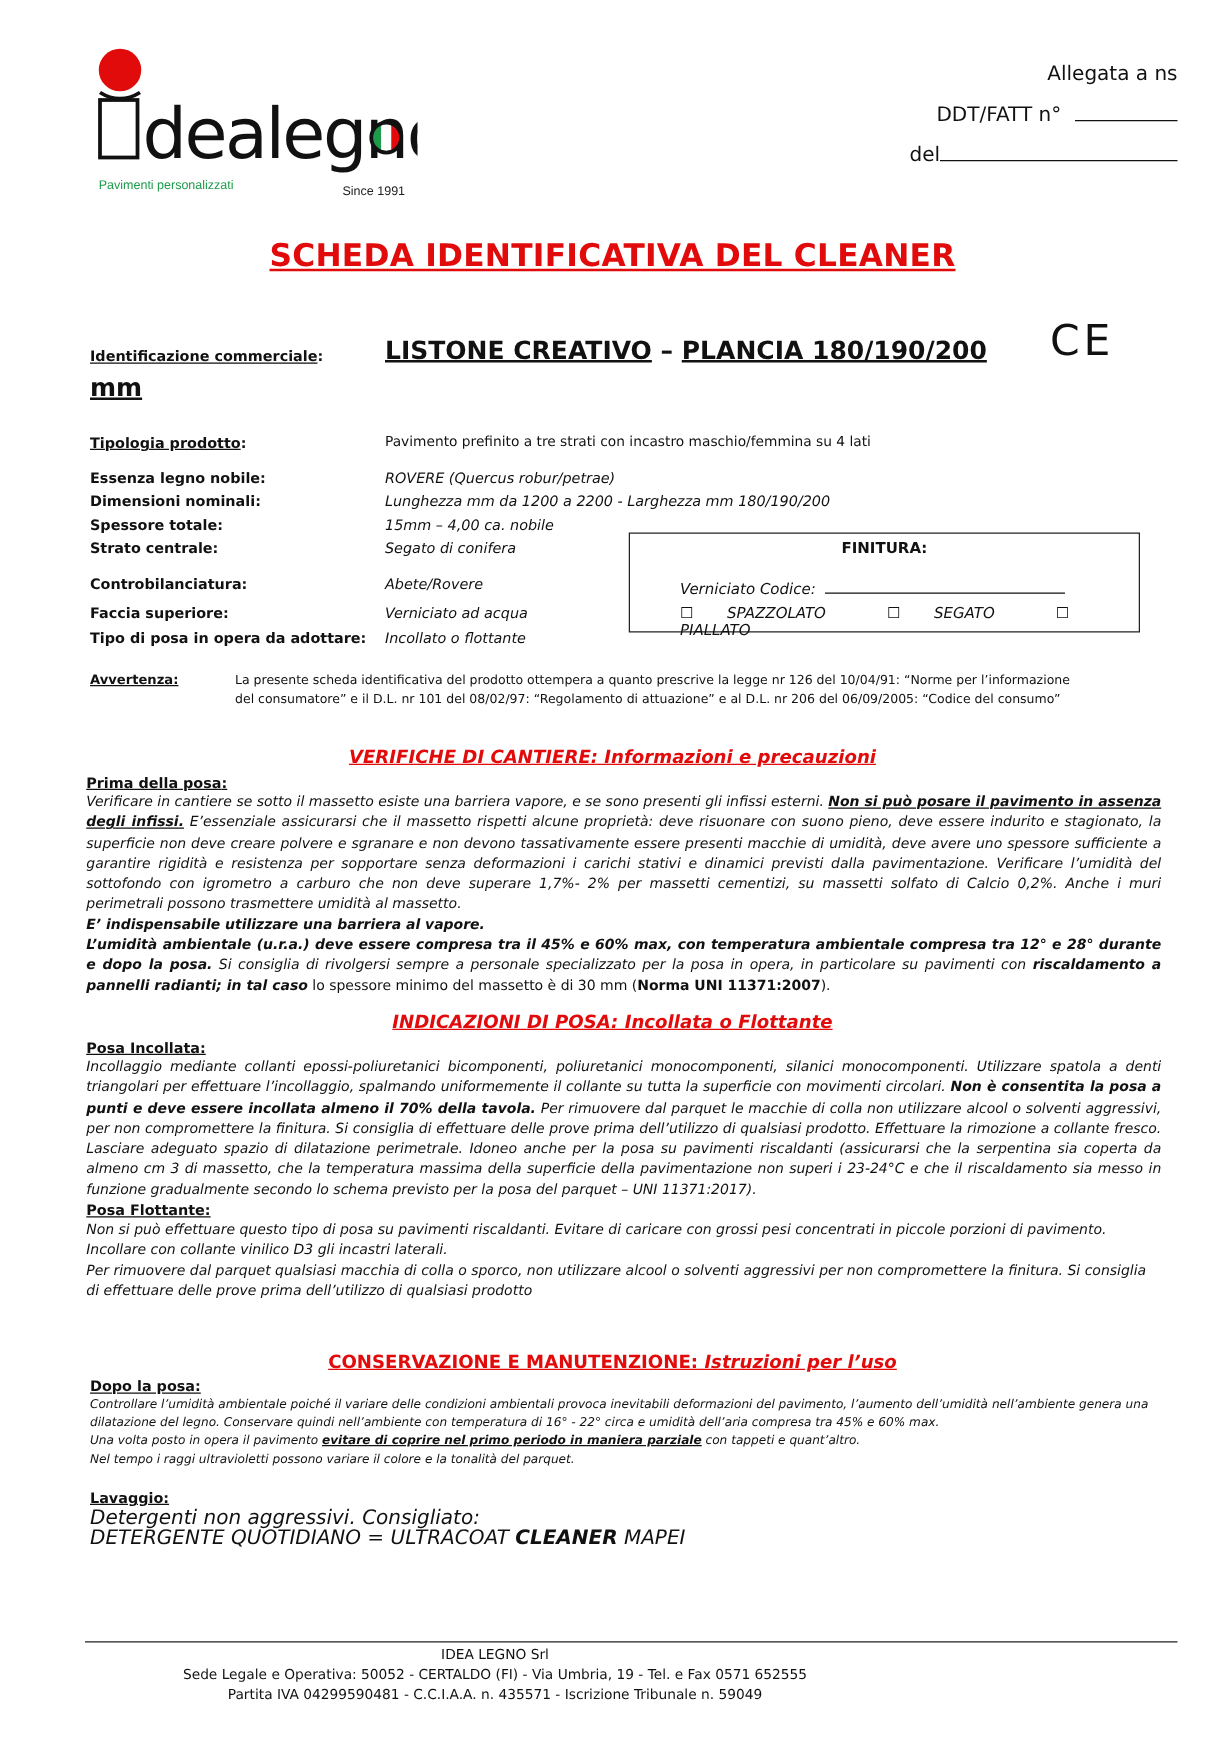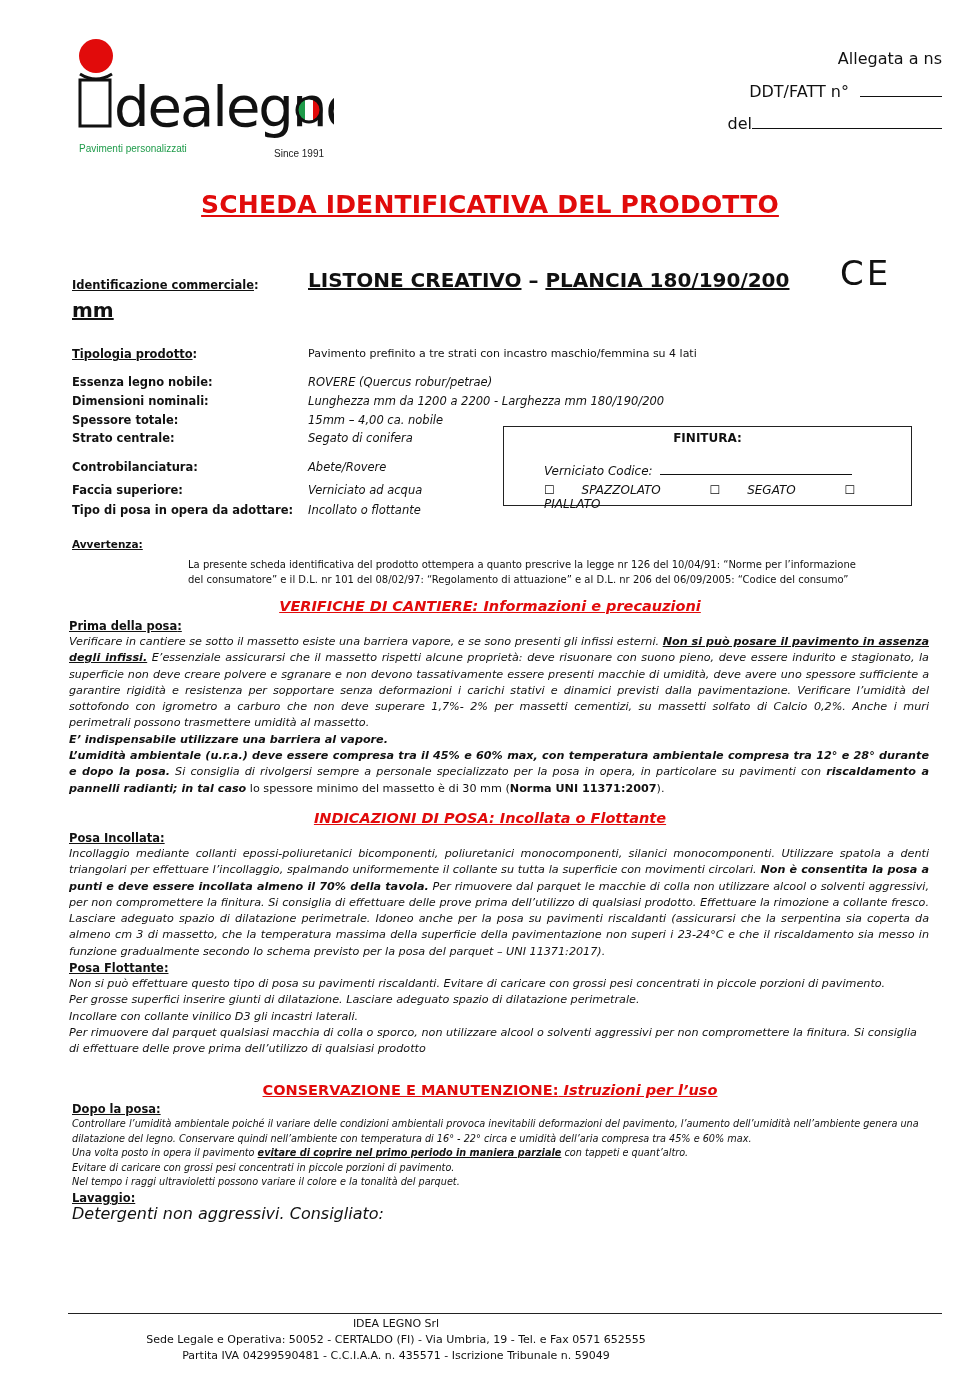--- a/index.html
+++ b/index.html
@@ -67,21 +67,21 @@
 
 <div id="allegata" class="abs tr">Allegata a ns</div>
 <div id="ddt" class="abs tr">
   <span>DDT/FATT n°</span>
   <span class="uline" style="width:82px;margin-left:6px;"></span>
 </div>
 <div id="del" class="abs tr">
   <span>del</span><span class="uline" style="width:190px;"></span>
 </div>
 
-<div id="title" class="abs">SCHEDA IDENTIFICATIVA DEL PRODOTTO</div>
+<div id="title" class="abs">SCHEDA IDENTIFICATIVA DEL CLEANER</div>
 
 <div class="abs lbl" style="left:72px;top:278px;"><span class="u">Identificazione commerciale</span>:</div>
 <div id="prodname" class="abs"><span class="u">LISTONE CREATIVO</span><span> – </span><span class="u">PLANCIA 180/190/200</span></div>
 <div id="mm" class="abs">mm</div>
 <div id="ce" class="abs">CE</div>
 
 <div class="abs lbl" style="left:72px;top:347px;"><span class="u">Tipologia prodotto</span>:</div>
 <div class="abs valn" style="left:308px;top:347px;">Pavimento prefinito a tre strati con incastro maschio/femmina su 4 lati</div>
 
 <div id="specs">
@@ -108,57 +108,56 @@
     <span class="uline" style="width:192px;margin-left:4px;"></span>
   </div>
   <div class="opts">
     <span><span>☐</span> <span>SPAZZOLATO</span></span>
     <span><span>☐</span> <span>SEGATO</span></span>
     <span><span>☐</span> <span>PIALLATO</span></span>
   </div>
 </div>
 
 <div class="abs lbl u" style="left:72px;top:538px;font-size:10.5px;">Avvertenza:</div>
-<div class="abs valn" style="left:188px;top:538px;font-size:10px;line-height:14.5px;width:740px;margin-top:20px;">
+<div class="abs valn" style="left:188px;top:538px;font-size:10px;line-height:14.5px;width:740px;">
   <div>La presente scheda identificativa del prodotto ottempera a quanto prescrive la legge nr 126 del 10/04/91: “Norme per l’informazione</div>
   <div>del consumatore” e il D.L. nr 101 del 08/02/97: “Regolamento di attuazione” e al D.L. nr 206 del 06/09/2005: “Codice del consumo”</div>
 </div>
 
 <div class="abs sec" style="top:598px;">VERIFICHE DI CANTIERE: Informazioni e precauzioni</div>
 <div class="abs sub" style="left:69px;top:619px;"><span>Prima della posa</span>:</div>
 <div class="abs para" style="top:634px;">
   <span>Verificare in cantiere se sotto il massetto esiste una barriera vapore, e se sono presenti gli infissi esterni. </span><b class="u">Non si può posare il pavimento in assenza degli infissi.</b><span> E’essenziale assicurarsi che il massetto rispetti alcune proprietà: deve risuonare con suono pieno, deve essere indurito e stagionato, la superficie non deve creare polvere e sgranare e non devono tassativamente essere presenti macchie di umidità, deve avere uno spessore sufficiente a garantire rigidità e resistenza per sopportare senza deformazioni i carichi stativi e dinamici previsti dalla pavimentazione. Verificare l’umidità del sottofondo con igrometro a carburo che non deve superare 1,7%- 2% per massetti cementizi, su massetti solfato di Calcio 0,2%. Anche i muri perimetrali possono trasmettere umidità al massetto.</span><br>
   <b>E’ indispensabile utilizzare una barriera al vapore.</b><br>
   <b>L’umidità ambientale (u.r.a.) deve essere compresa tra il 45% e 60% max, con temperatura ambientale compresa tra 12° e 28° durante e dopo la posa.</b><span> Si consiglia di rivolgersi sempre a personale specializzato per la posa in opera, in particolare su pavimenti con </span><b>riscaldamento a pannelli radianti; in tal caso</b><span style="font-style:normal"> lo spessore minimo del massetto è di 30 mm (</span><b style="font-style:normal">Norma UNI 11371:2007</b><span style="font-style:normal">).</span>
 </div>
 
 <div class="abs sec" style="top:810px;">INDICAZIONI DI POSA: Incollata o Flottante</div>
 <div class="abs sub" style="left:69px;top:831px;">Posa Incollata:</div>
 <div class="abs para" style="top:846px;">
   <span>Incollaggio mediante collanti epossi-poliuretanici bicomponenti, poliuretanici monocomponenti, silanici monocomponenti. Utilizzare spatola a denti triangolari per effettuare l’incollaggio, spalmando uniformemente il collante su tutta la superficie con movimenti circolari. </span><b>Non è consentita la posa a punti e deve essere incollata almeno il 70% della tavola.</b><span> Per rimuovere dal parquet le macchie di colla non utilizzare alcool o solventi aggressivi, per non compromettere la finitura. Si consiglia di effettuare delle prove prima dell’utilizzo di qualsiasi prodotto. Effettuare la rimozione a collante fresco. Lasciare adeguato spazio di dilatazione perimetrale. Idoneo anche per la posa su pavimenti riscaldanti (assicurarsi che la serpentina sia coperta da almeno cm 3 di massetto, che la temperatura massima della superficie della pavimentazione non superi i 23-24°C e che il riscaldamento sia messo in funzione gradualmente secondo lo schema previsto per la posa del parquet – UNI 11371:2017).</span>
 </div>
 <div class="abs sub" style="left:69px;top:961px;">Posa Flottante:</div>
 <div class="abs para" style="top:976px;text-align:left;">
   <div>Non si può effettuare questo tipo di posa su pavimenti riscaldanti. Evitare di caricare con grossi pesi concentrati in piccole porzioni di pavimento.</div>
-  <div>Per grosse superfici inserire giunti di dilatazione. Lasciare adeguato spazio di dilatazione perimetrale.</div>
   <div>Incollare con collante vinilico D3 gli incastri laterali.</div>
   <div>Per rimuovere dal parquet qualsiasi macchia di colla o sporco, non utilizzare alcool o solventi aggressivi per non compromettere la finitura. Si consiglia di effettuare delle prove prima dell’utilizzo di qualsiasi prodotto</div>
 </div>
 
 <div class="abs sec" style="top:1082px;"><span style="font-style:normal">CONSERVAZIONE E MANUTENZIONE:</span><span> Istruzioni per l’uso</span></div>
 <div class="abs sub" style="left:72px;top:1102px;">Dopo la posa:</div>
 <div class="abs small" style="top:1117px;">
   <div>Controllare l’umidità ambientale poiché il variare delle condizioni ambientali provoca inevitabili deformazioni del pavimento, l’aumento dell’umidità nell’ambiente genera una dilatazione del legno. Conservare quindi nell’ambiente con temperatura di 16° - 22° circa e umidità dell’aria compresa tra 45% e 60% max.</div>
   <div><span>Una volta posto in opera il pavimento </span><b class="u">evitare di coprire nel primo periodo in maniera parziale</b><span> con tappeti e quant’altro.</span></div>
-  <div>Evitare di caricare con grossi pesi concentrati in piccole porzioni di pavimento.</div>
   <div>Nel tempo i raggi ultravioletti possono variare il colore e la tonalità del parquet.</div>
 </div>
 <div class="abs sub" style="left:72px;top:1191px;">Lavaggio:</div>
 <div class="abs med" style="top:1206px;">
   <div>Detergenti non aggressivi. Consigliato:</div>
+  <div><span>DETERGENTE QUOTIDIANO = ULTRACOAT </span><b>CLEANER</b><span> MAPEI</span></div>
 </div>
 
 <div id="footer-line" class="abs"></div>
 <div class="abs foot" style="top:1316px;">
   <div>IDEA LEGNO Srl</div>
   <div>Sede Legale e Operativa: 50052 - CERTALDO (FI) - Via Umbria, 19 - Tel. e Fax 0571 652555</div>
   <div>Partita IVA 04299590481 - C.C.I.A.A. n. 435571 - Iscrizione Tribunale n. 59049</div>
 </div>
 
 </body></html>

